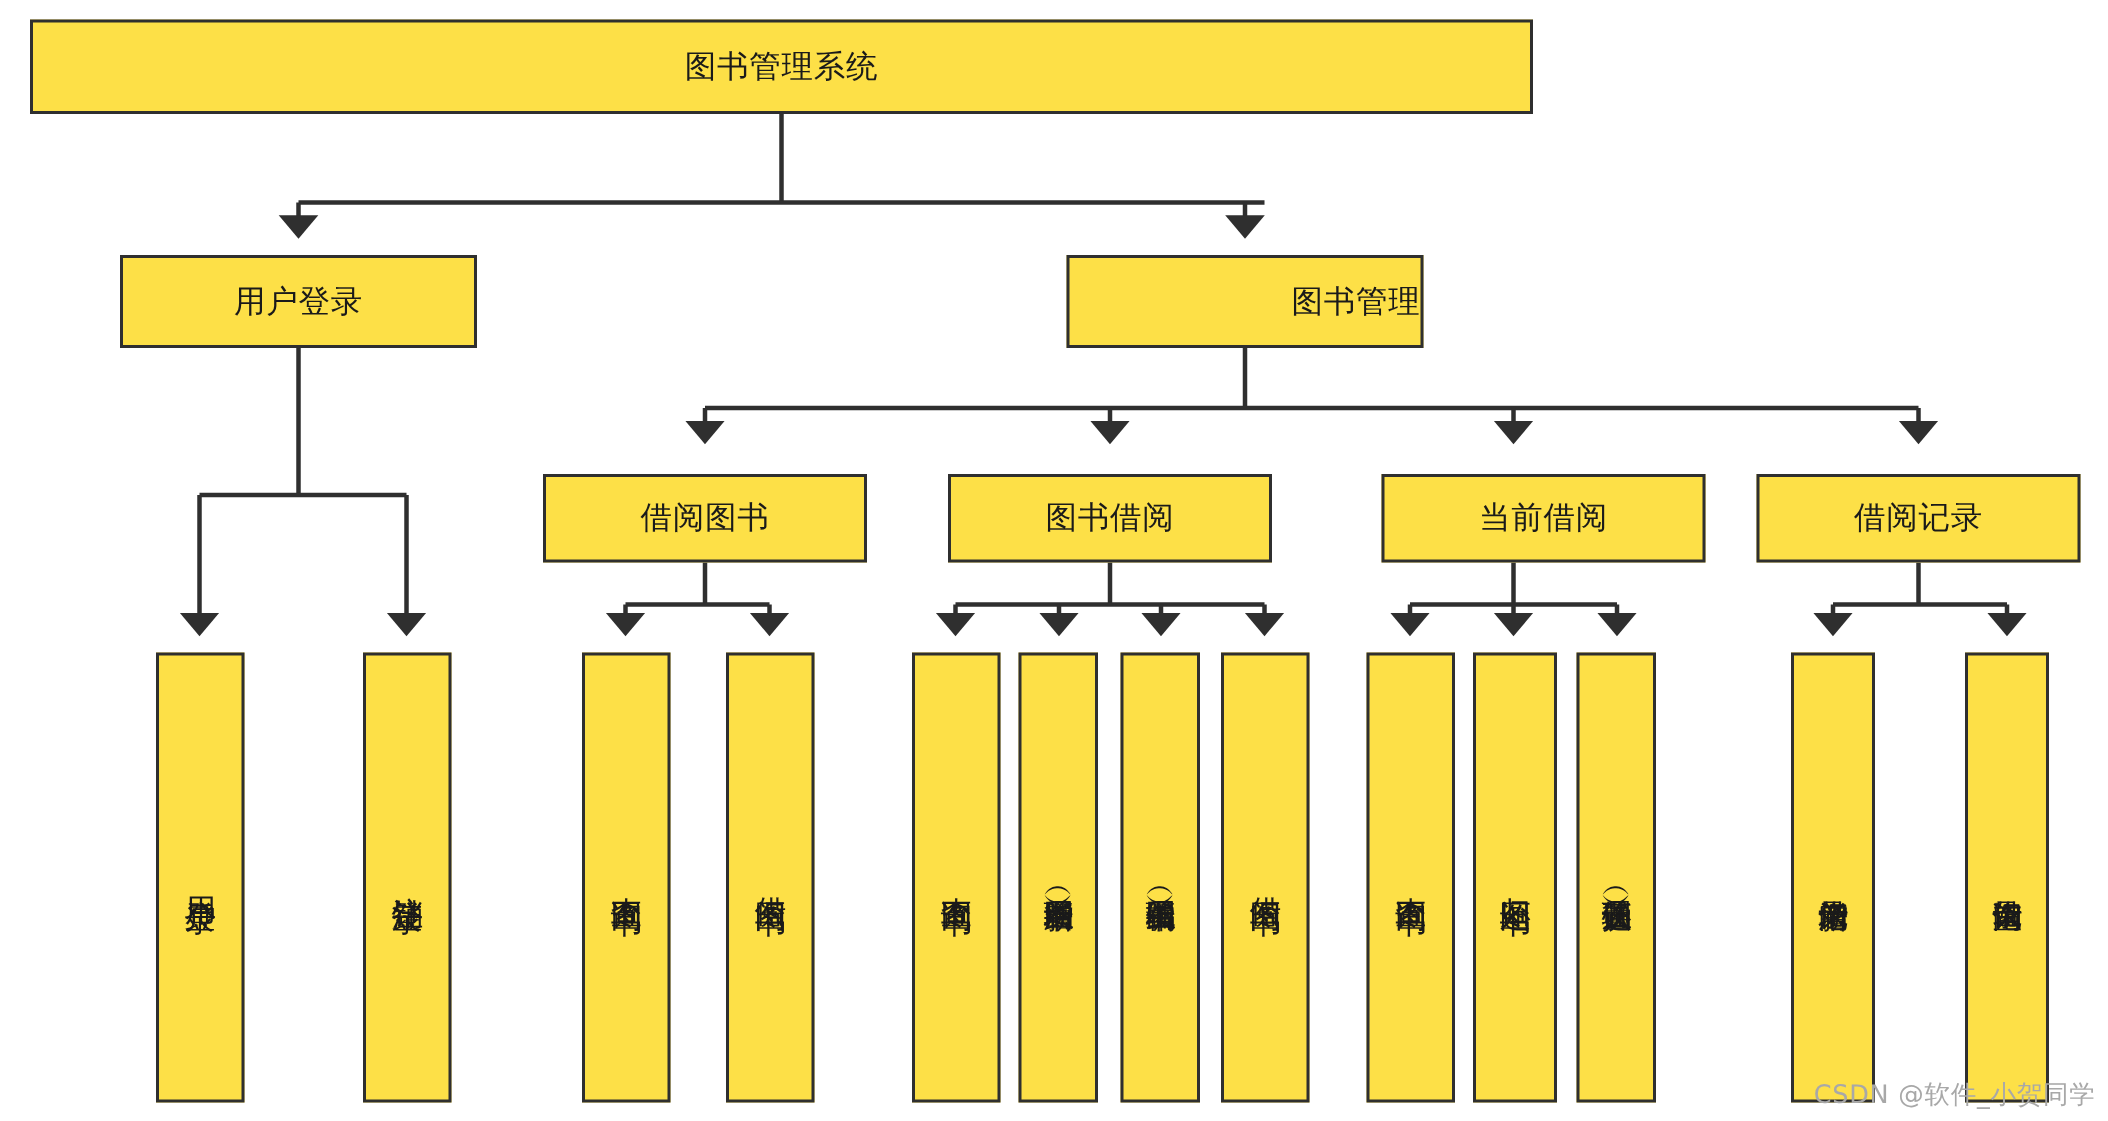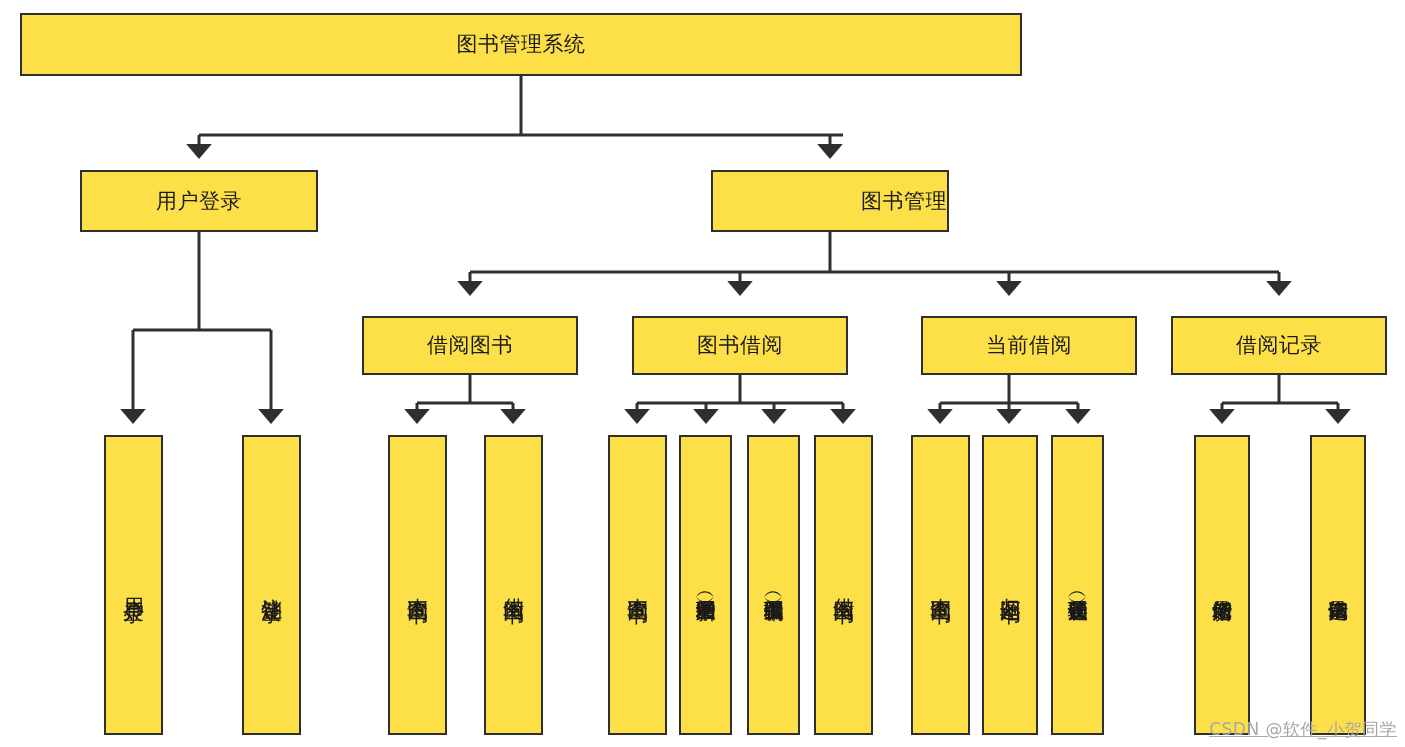--- a/index.html
+++ b/index.html
@@ -59,21 +59,20 @@
   }
   .watermark {
     position: absolute;
     right: 8px;
     bottom: 6px;
     font-size: 17px;
     color: #a8a8a8;
     letter-spacing: 0.5px;
     white-space: nowrap;
     z-index: 5;
-    text-decoration: underline;
   }
 </style>
 </head>
 <body>
 
 <div id="canvas">
 
   <svg id="svg-layer" viewBox="0 0 1405 747" xmlns="http://www.w3.org/2000/svg">
     <defs>
       <marker id="arrow" markerWidth="12" markerHeight="12" refX="1.5" refY="5" orient="auto" markerUnits="strokeWidth">

